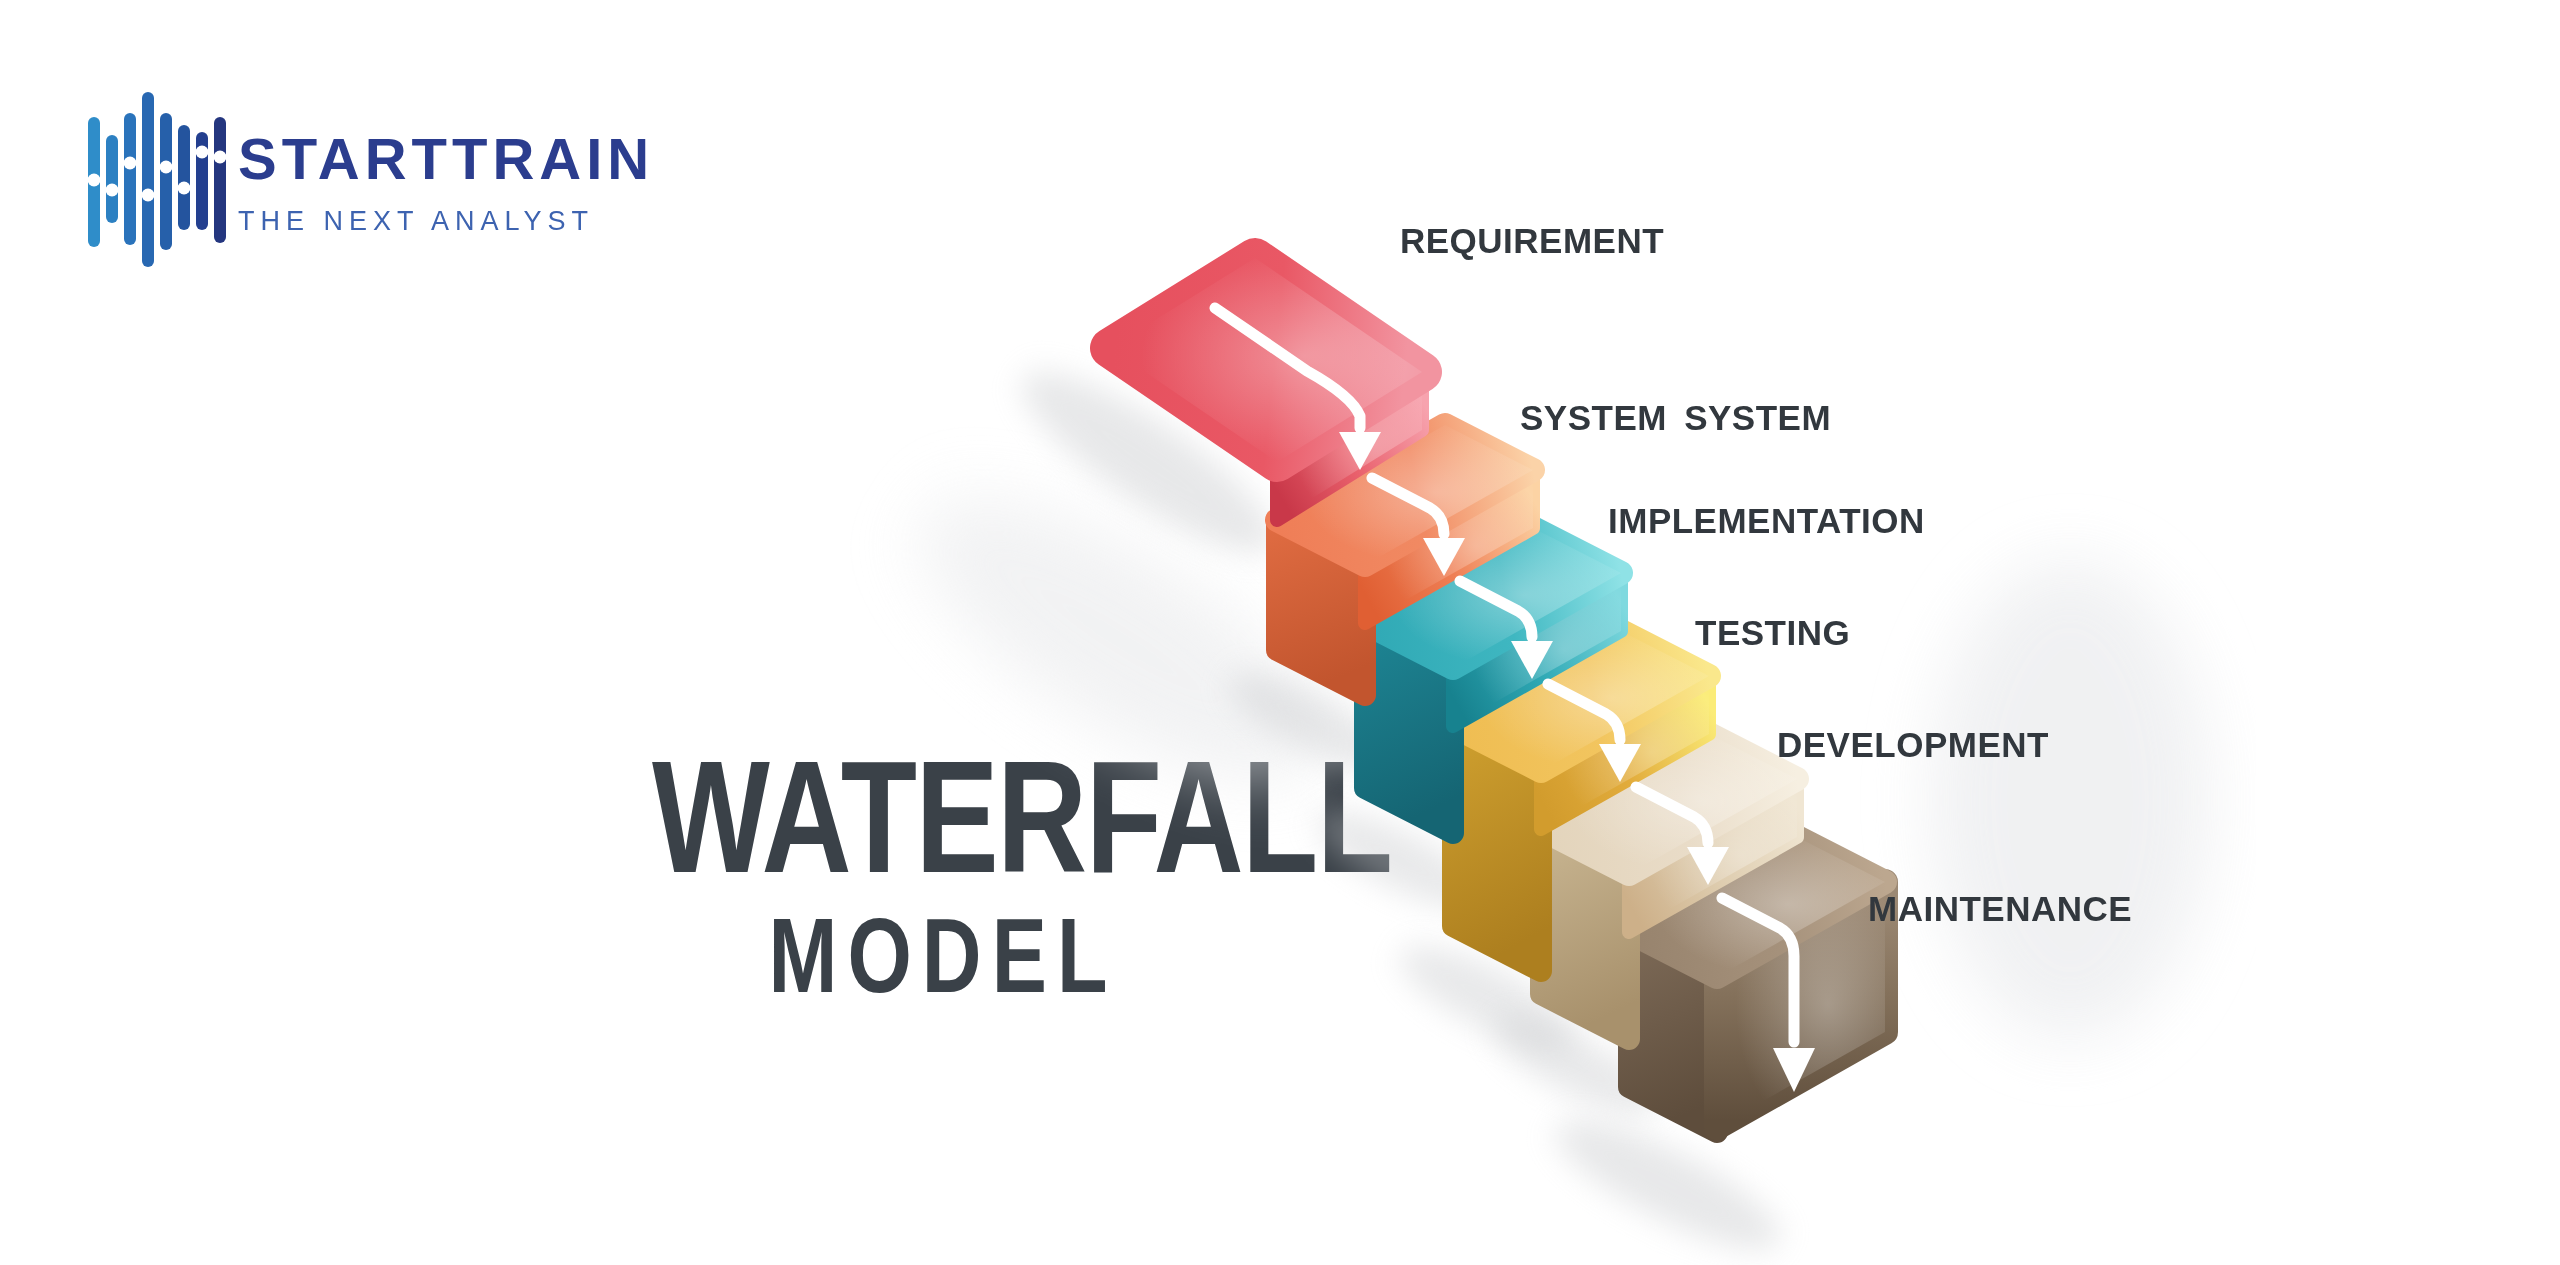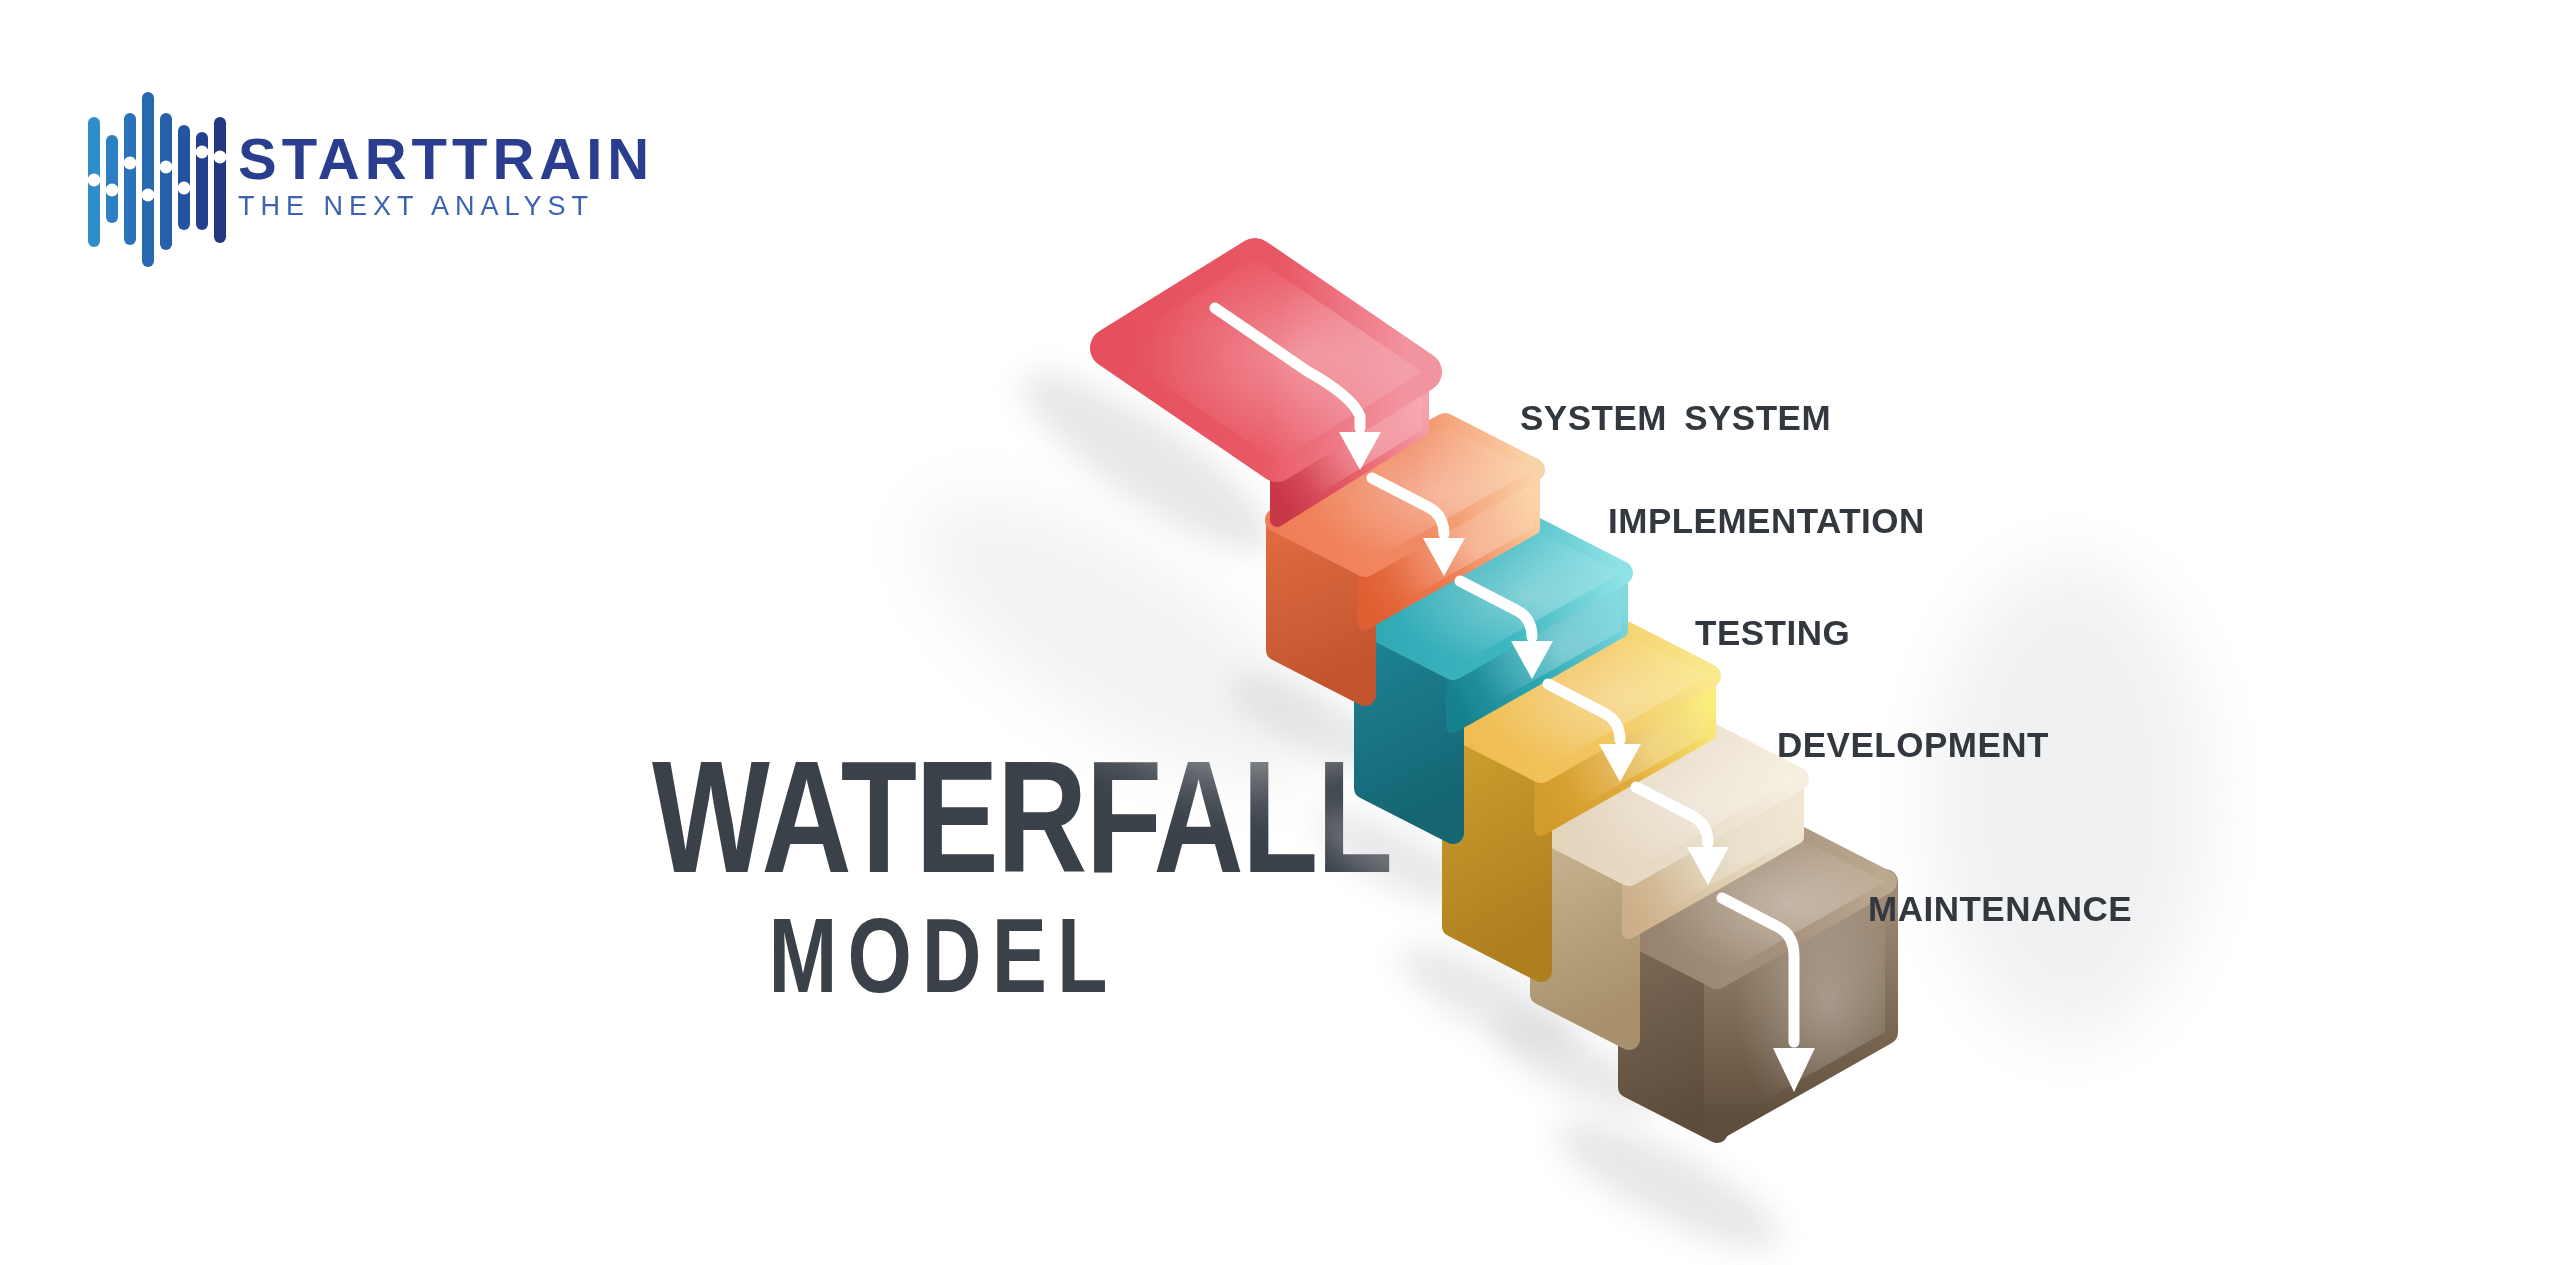--- a/index.html
+++ b/index.html
@@ -3,21 +3,21 @@
 <meta charset="utf-8">
 <style>
   html,body{margin:0;padding:0;background:#fff;}
   .stage{position:relative;width:2256px;height:1265px;background:#ffffff;overflow:hidden;
          font-family:"Liberation Sans", sans-serif;}
   
   .logo{position:absolute;left:80px;top:85px;display:flex;align-items:flex-start;}
   .logo-icon{position:absolute;left:0;top:0;}
   .logo-text{position:absolute;left:158px;top:45px;white-space:nowrap;}
   .brand{font-size:58px;font-weight:700;letter-spacing:5px;color:var(--brand-color,#2B3D8E);line-height:1;}
-  .tagline{font-size:27px;font-weight:400;letter-spacing:6px;color:var(--tagline-color,#3D63B0);margin-top:3px;}
+  .tagline{font-size:27px;font-weight:400;letter-spacing:6px;color:var(--tagline-color,#3D63B0);margin-top:18px;}
   
   .title-block{position:absolute;left:570px;top:735px;width:746px;text-align:center;color:var(--title-color,#3A4148);}
   .title-inner{transform:scaleX(0.78);transform-origin:50% 0;}
   .title-line1{font-size:160px;font-weight:700;letter-spacing:-2px;line-height:1.02;white-space:nowrap;}
   .title-line2{font-size:106px;font-weight:700;letter-spacing:13px;line-height:1;margin-top:4px;white-space:nowrap;}
   
   .diagram-svg{position:absolute;left:0;top:0;width:2560px;height:1265px;}
   
   .lbl{position:absolute;font-size:35px;font-weight:700;line-height:40px;letter-spacing:.5px;
        word-spacing:7px;color:var(--label-color,#32383E);white-space:nowrap;}
@@ -234,20 +234,21 @@
       <path class="arrow-shaft" fill="none" stroke-width="11" d="M1548,684 L1606,714 Q1620,722 1620,740" stroke="#FFFFFF"></path>
       <polygon class="arrow-head" points="1620,782 1599,744 1641,744" fill="#FFFFFF"></polygon>
       <path class="arrow-shaft" fill="none" stroke-width="11" d="M1636,787 L1694,817 Q1708,825 1708,843" stroke="#FFFFFF"></path>
       <polygon class="arrow-head" points="1708,885 1687,847 1729,847" fill="#FFFFFF"></polygon>
       <path class="arrow-shaft" fill="none" stroke-width="11" d="M1722,898 L1780,928 Q1794,936 1794,956 L1794,1042" stroke="#FFFFFF"></path>
       <polygon class="arrow-head" points="1794,1092 1773,1048 1815,1048" fill="#FFFFFF"></polygon>
     </g>
   </svg>
 
   <div class="lbl" id="lbl1">
+    <span class="lline">REQUIREMENT</span>
   </div>
   <div class="lbl" id="lbl2">
     <span class="lline">SYSTEM SYSTEM</span>
   </div>
   <div class="lbl" id="lbl3">
     <span class="lline">IMPLEMENTATION</span>
   </div>
   <div class="lbl" id="lbl4">
     <span class="lline">TESTING</span>
   </div>

